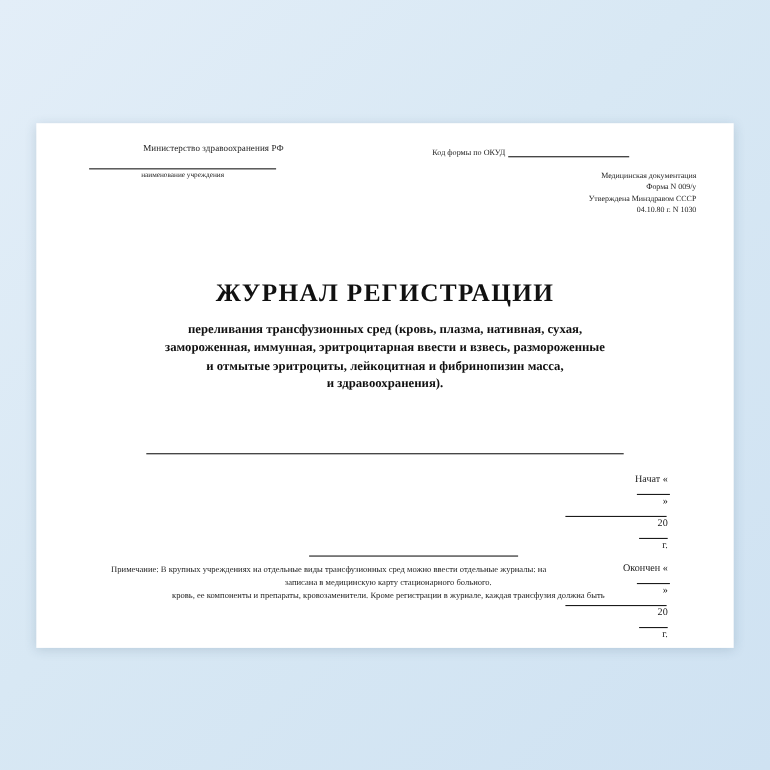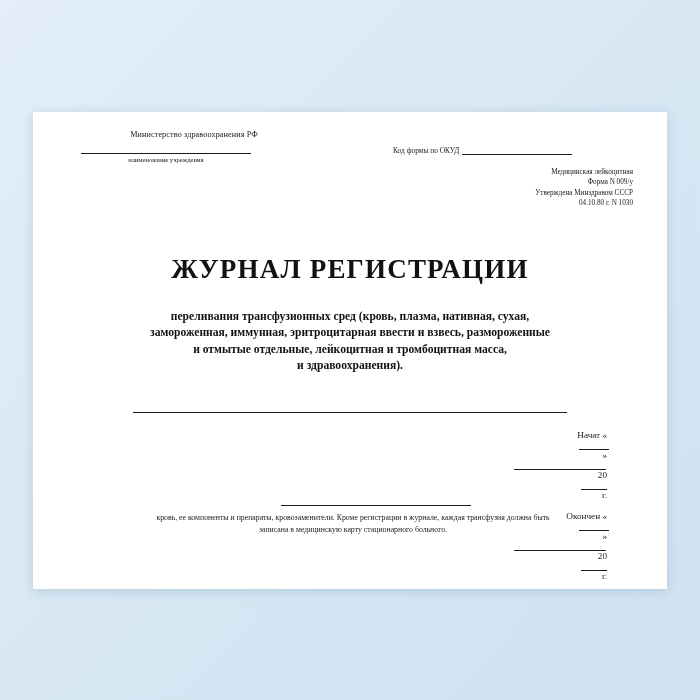--- a/index.html
+++ b/index.html
@@ -65,21 +65,21 @@
     color: #1b1b1b;
     margin-top: 2px;
     width: 170px;
     margin-left: 12px;
     text-align: center;
   }
 
   .hdr-right {
     position: absolute;
     right: 30px;
-    top: 16px;
+    top: 4px;
     width: 260px;
   }
   .code-row {
     font-size: 7.4px;
     color: #1b1b1b;
     margin-bottom: 12px;
     white-space: nowrap;
     text-align: left;
     padding-left: 16px;
   }
@@ -103,25 +103,25 @@
 
   
   .title-wrap {
     position: absolute;
     left: 50px;
     right: 50px;
     top: 142px;
     text-align: center;
   }
   .main-title {
-    font-size: 27px;
+    font-size: 23px;
     font-weight: bold;
     letter-spacing: 1.2px;
     color: #111;
-    margin-bottom: 24px;
+    margin-bottom: 12px;
   }
   .subtitle {
     font-size: 11.6px;
     font-weight: bold;
     color: #111;
     line-height: 1.42;
   }
 
   
   .mid-rule {
@@ -201,34 +201,34 @@
           <div class="ministry">Министерство здравоохранения РФ</div>
           <div class="org-line"></div>
           <div class="org-caption">наименование учреждения</div>
         </div>
 
         <div class="hdr-right">
           <div class="code-row">
             <span>Код формы по ОКУД</span><span class="fill"></span>
           </div>
           <div class="doc-meta">
-            <div>Медицинская лейкоцитная</div>
+            <div>Медицинская документация</div>
             <div class="b">Форма N 009/у</div>
             <div class="b">Утверждена Минздравом СССР</div>
             <div>04.10.80 г. N 1030</div>
           </div>
         </div>
       </div>
 
       <div class="title-wrap">
         <div class="main-title">ЖУРНАЛ  РЕГИСТРАЦИИ</div>
         <div class="subtitle">
           <div>переливания трансфузионных сред (кровь, плазма, нативная, сухая,</div>
           <div>замороженная, иммунная, эритроцитарная ввести и взвесь, размороженные</div>
-          <div>и отмытые отдельные, лейкоцитная и тромбоцитная масса,</div>
+          <div>и отмытые эритроциты, лейкоцитная и фибринопизин масса,</div>
           <div>и здравоохранения).</div>
         </div>
       </div>
 
       <div class="mid-rule"></div>
 
       <div class="dates">
         <div class="date-row">
           <span class="lbl">Начат «</span>
           <span class="short"></span>
@@ -244,19 +244,20 @@
           <span class="lbl">»</span>
           <span class="long"></span>
           <span class="lbl">20</span>
           <span class="tiny"></span>
           <span class="lbl">г.</span>
         </div>
       </div>
 
       <div class="note-rule"></div>
       <div class="note">
+        <div class="first">Примечание: В крупных учреждениях на отдельные виды трансфузионных сред можно ввести отдельные журналы: на</div>
+        <div>записана в медицинскую карту стационарного больного.</div>
         <div>кровь, ее компоненты и препараты, кровозаменители. Кроме регистрации в журнале, каждая трансфузия должна быть</div>
-        <div>записана в медицинскую карту стационарного больного.</div>
       </div>
 
     </div>
   </div>
 </div>
 
 </body></html>

